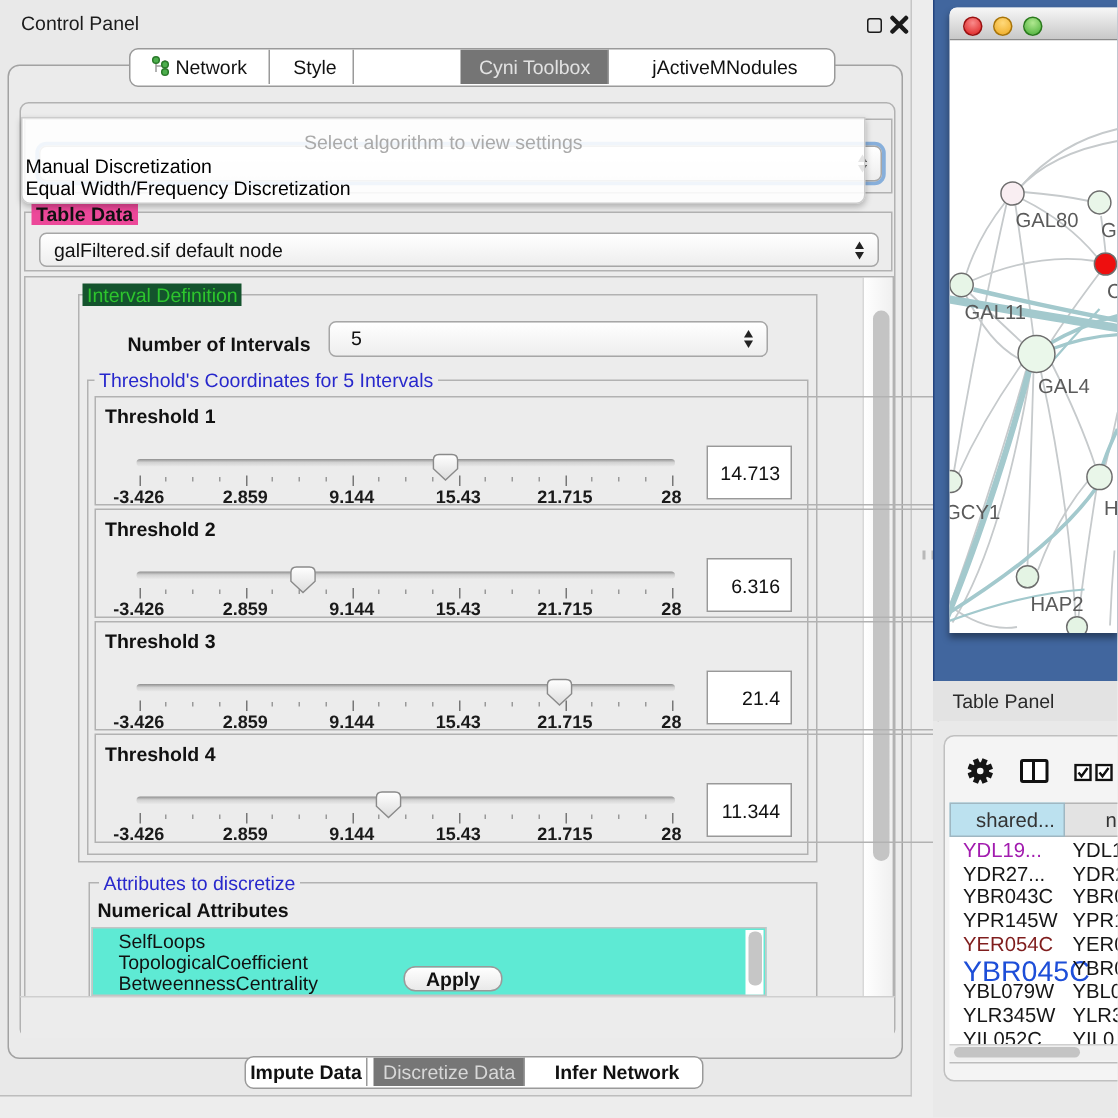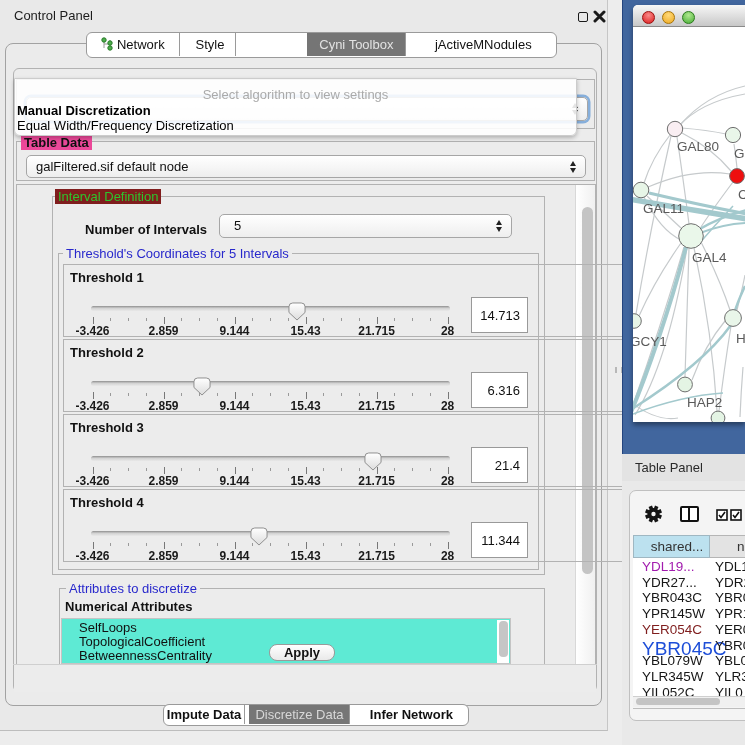--- a/index.html
+++ b/index.html
@@ -80,21 +80,21 @@
   </div>
 
   <div class="abs" style="left:16px;top:184px;width:580px;height:484px;background:#ececec;
        border:1px solid #b2b2b2;box-sizing:border-box;overflow:hidden;" id="sp2">
 
     <div class="abs" style="right:0;top:0;width:19px;height:100%;background:linear-gradient(90deg,#ffffff,#f0f0f0);border-left:1px solid #d8d8d8;"></div>
     <div class="abs" style="right:2px;top:22px;width:11px;height:367px;background:#c4c4c4;border-radius:6px;"></div>
   </div>
 
   <div class="abs tb-box" style="left:52px;top:196px;width:491px;height:377px;"></div>
-  <div class="abs" style="left:55px;top:189px;font-size:13px;color:#2dc52d;background:#7f1d1d;padding:0 3px;">Interval Definition</div>
+  <div class="abs" style="left:55px;top:189px;font-size:13px;color:#2dc52d;background:#14532d;padding:0 3px;">Interval Definition</div>
 
   <div class="abs" style="left:85px;top:222px;font-size:13px;font-weight:bold;color:#111;">Number of Intervals</div>
   <div class="abs combo" style="left:219px;top:214px;width:291px;height:22px;">
     <div class="abs" style="left:14px;top:0;line-height:22px;font-size:13px;color:#111;">5</div>
     <div class="carets">
         <div class="up"></div>
         <div class="dn"></div>
       </div>
   </div>
 
@@ -288,21 +288,21 @@
        border-radius:6px;overflow:hidden;white-space:nowrap;">
     <div class="seg" style="width:81px;line-height:19px;font-weight:bold;">Impute Data</div>
     <div class="seg" style="width:101px;line-height:19px;background:#767676;color:#d8d8d8;">Discretize Data</div>
     <div class="seg" style="width:113px;line-height:19px;font-weight:bold;">Infer Network</div>
   </div>
 </div>
 
 <div class="abs" style="left:14px;top:78px;width:563px;height:58px;background:rgba(255,255,255,0.88);
      border:1px solid #cccccc;border-radius:0 0 6px 6px;box-shadow:0 2px 4px rgba(0,0,0,0.25);box-sizing:border-box;">
   <div style="position:absolute;left:0;top:8px;width:100%;text-align:center;font-size:13px;color:#aaaaaa;">Select algorithm to view settings</div>
-  <div style="position:absolute;left:2px;top:24px;font-size:13px;font-weight:bold;color:#000;">Manual Discretization</div>
+  <div style="position:absolute;left:2px;top:24px;font-size:13px;font-weight:normal;color:#000;">Manual Discretization</div>
   <div style="position:absolute;left:2px;top:39px;font-size:13px;color:#000;">Equal Width/Frequency Discretization</div>
 </div>
 
 <div class="abs" style="left:615px;top:367px;width:4px;height:6px;border-left:2px solid #b8b8b8;border-right:2px solid #b8b8b8;"></div>
 
 <div class="abs" style="left:622px;top:0;width:123px;height:454px;background:#41669e;border-left:1px solid #24447e;box-sizing:border-box;"></div>
 
 <div class="abs" style="left:633px;top:5px;width:112px;height:417px;background:#fff;border-radius:5px 0 0 0;
      box-shadow:0 3px 5px rgba(0,0,0,0.4);">
   <div class="abs" style="left:0;top:0;width:112px;height:22px;border-radius:5px 0 0 0;

